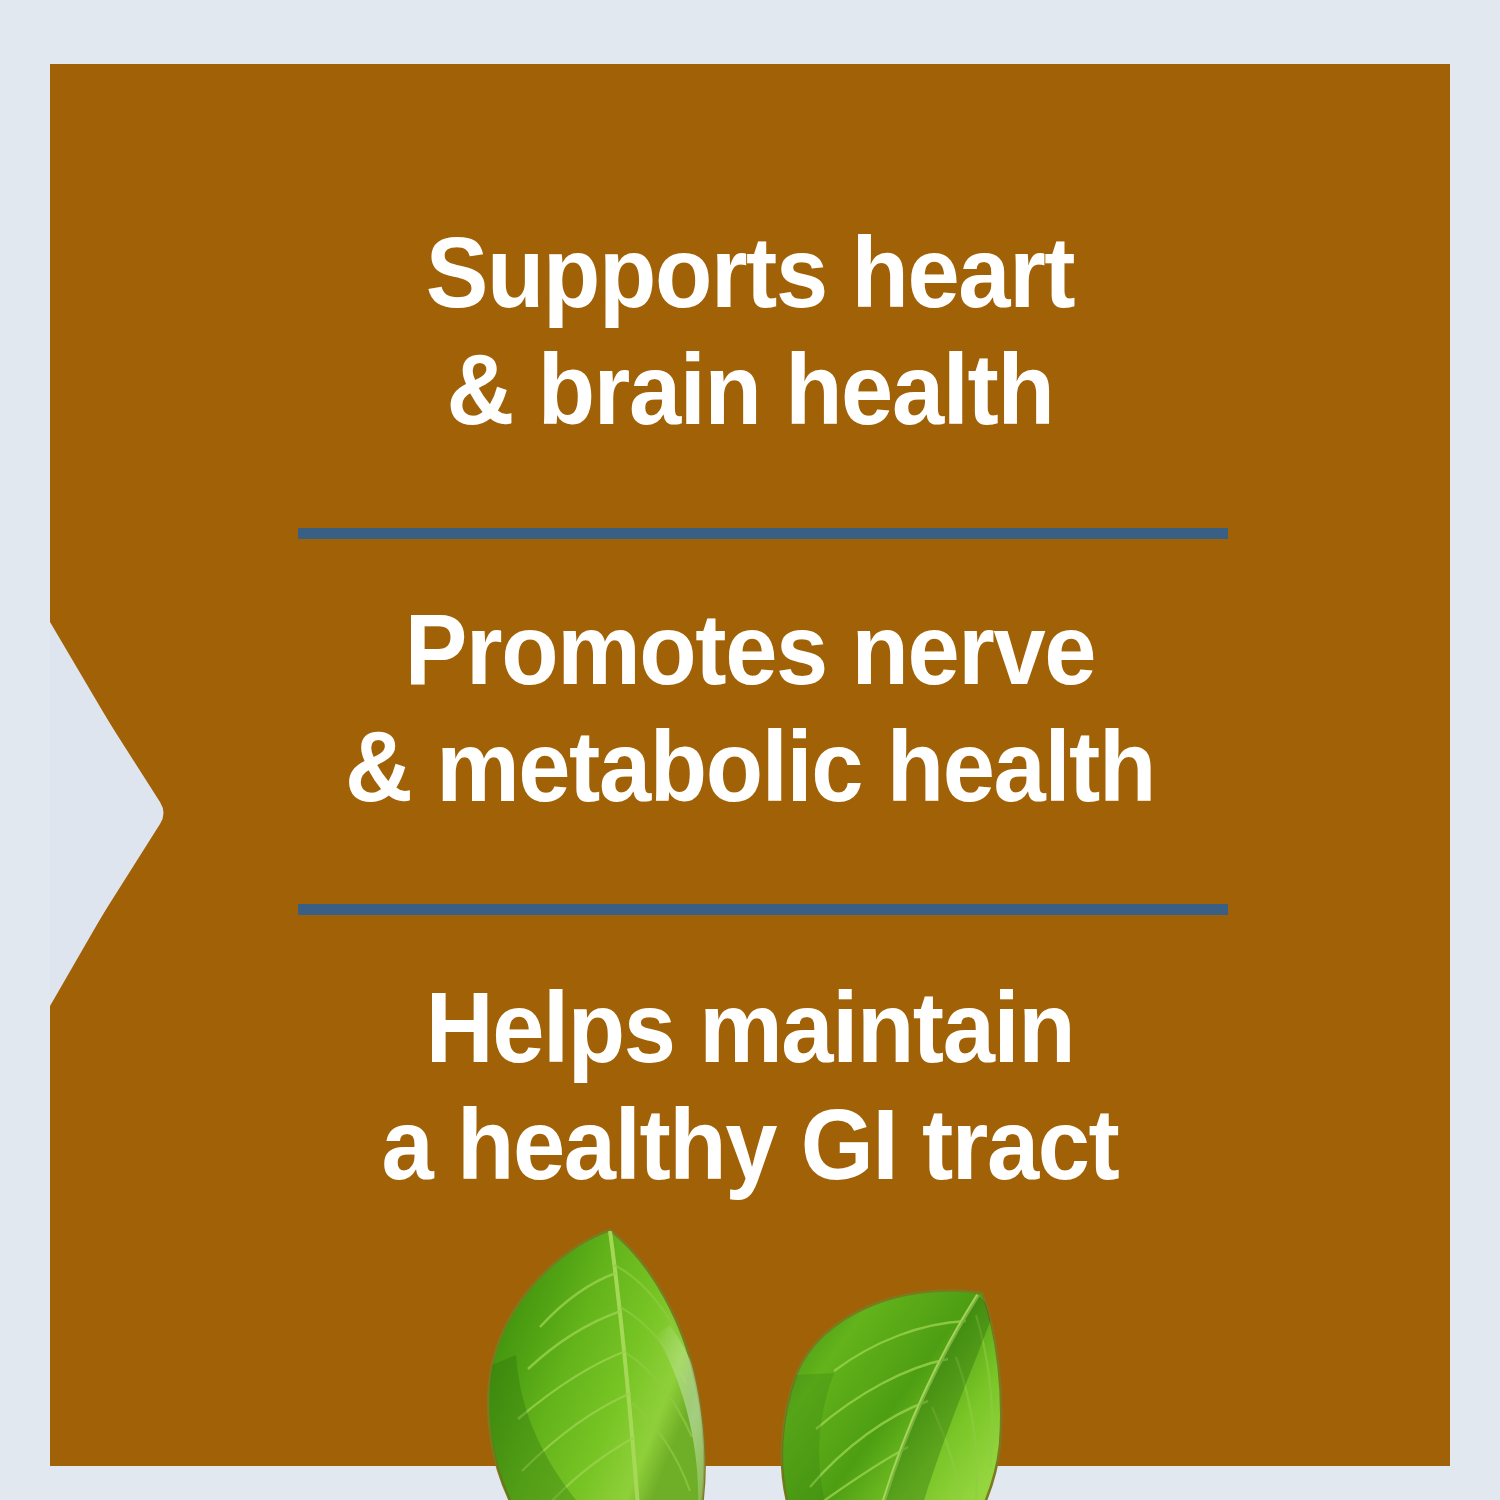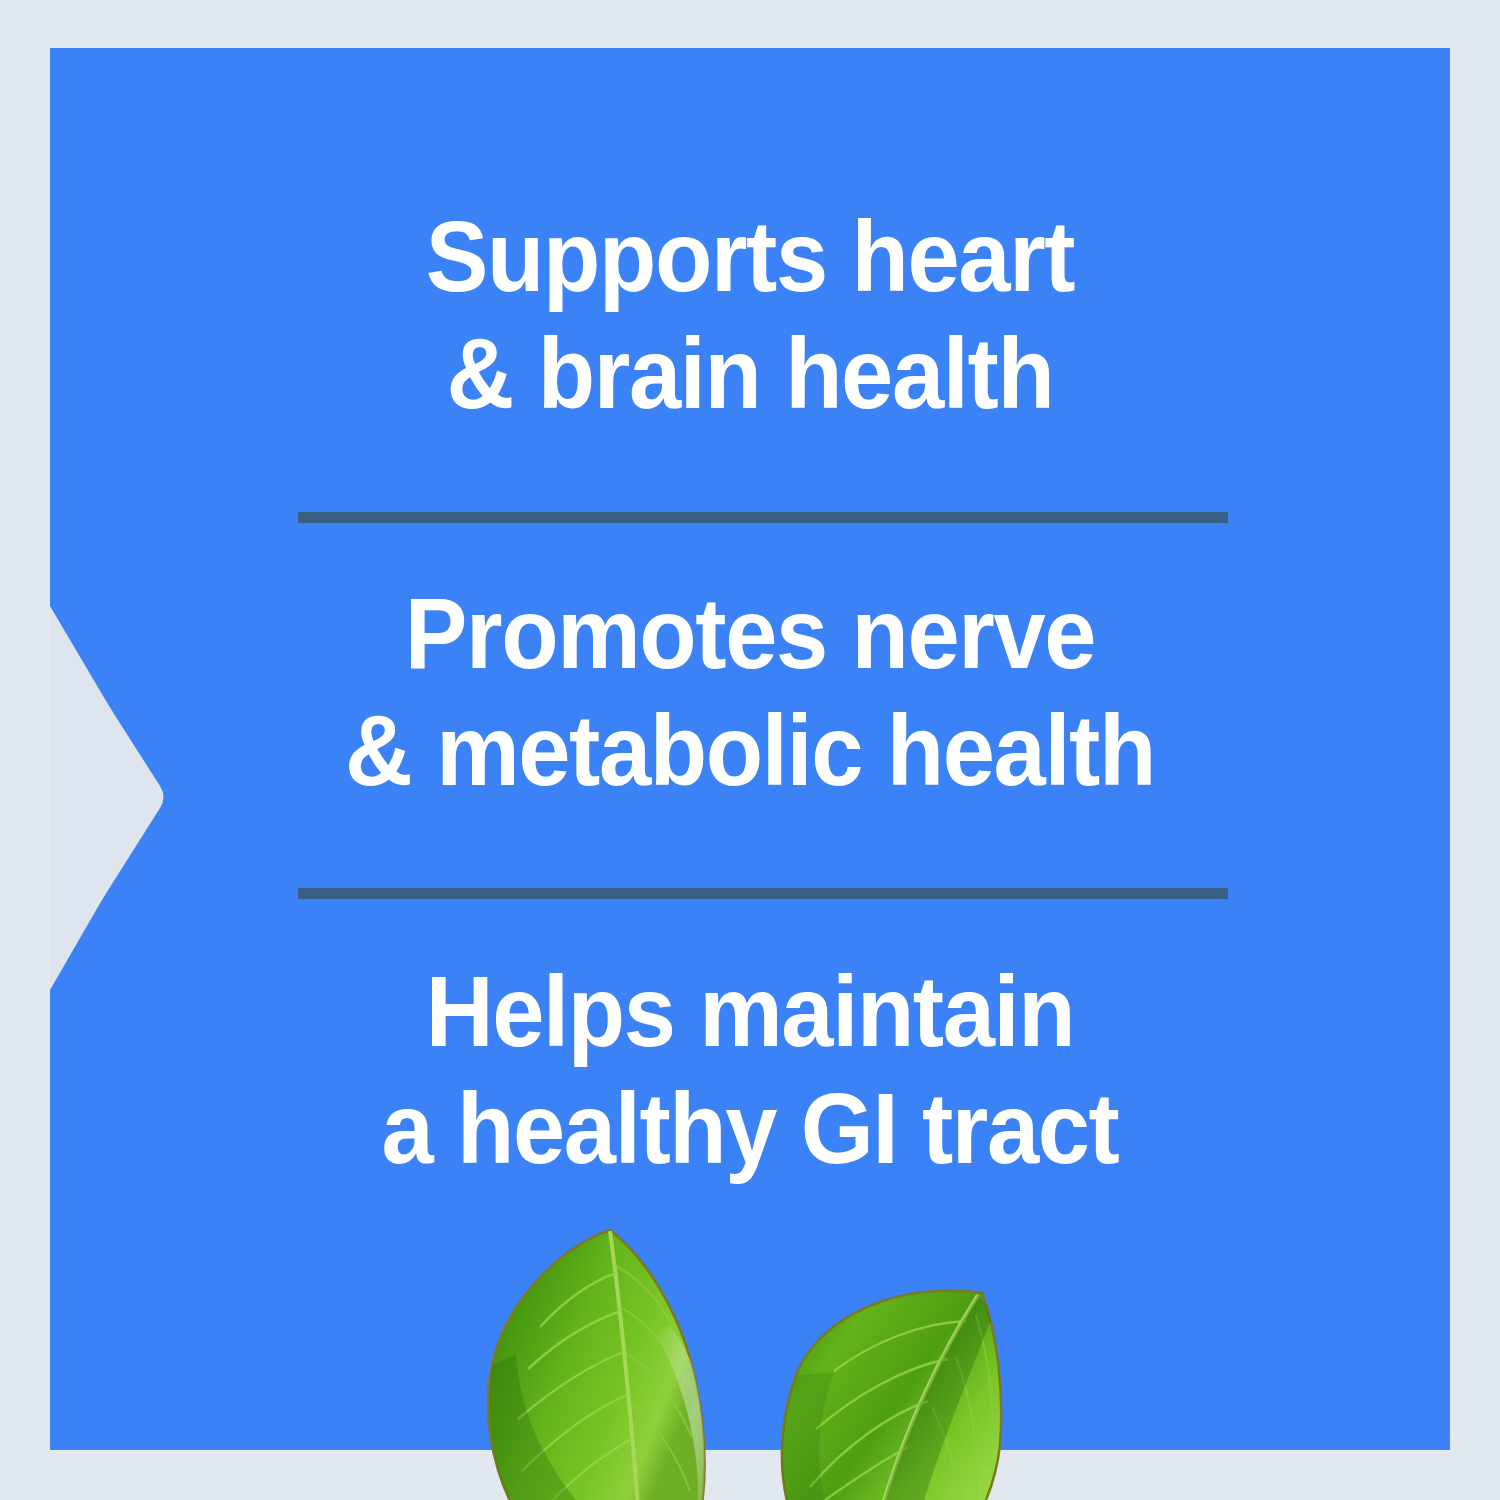--- a/index.html
+++ b/index.html
@@ -13,24 +13,24 @@
     height: 1500px;
     background: #e2e8f0;
     overflow: hidden;
     font-family: "Liberation Sans", "DejaVu Sans", sans-serif;
   }
 
   
   #panel {
     position: absolute;
     left: 50px;
-    top: 48px;
+    top: 64px;
     width: 1400px;
     height: 1402px;
-    background: #3b82f6;
+    background: #a16207;
     overflow: hidden;
   }
 
   
   #chevron {
     position: absolute;
     left: 0px;
     top: 500px;
     width: 170px;
     height: 500px;

